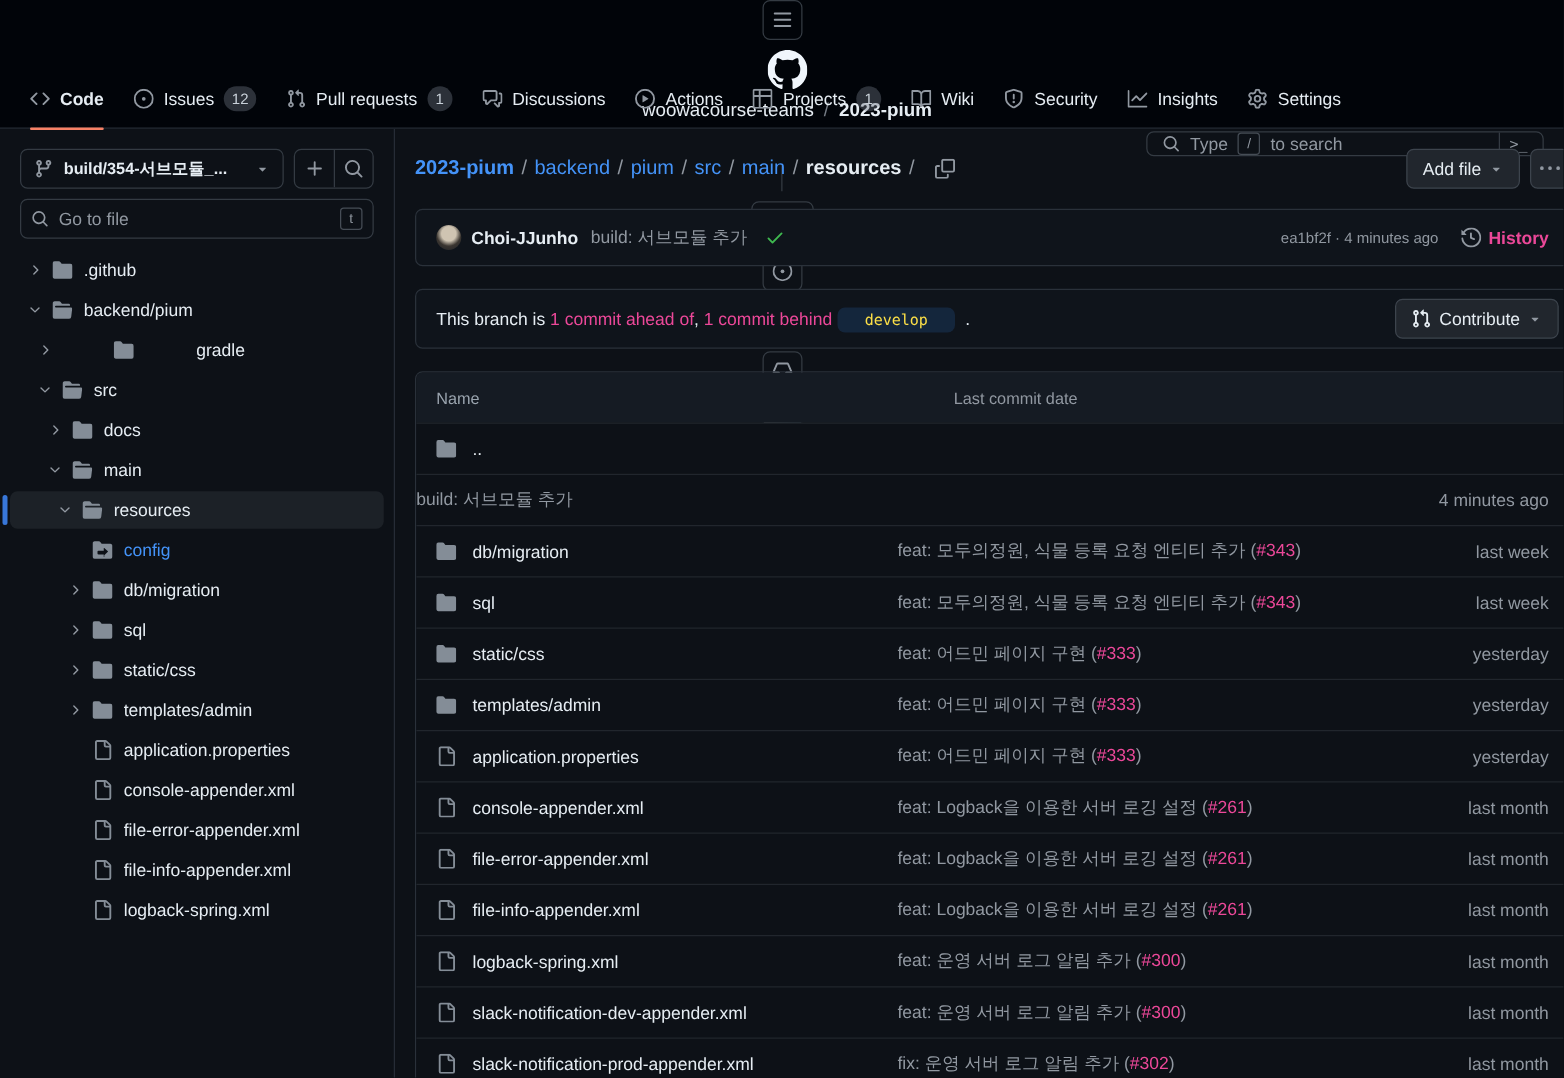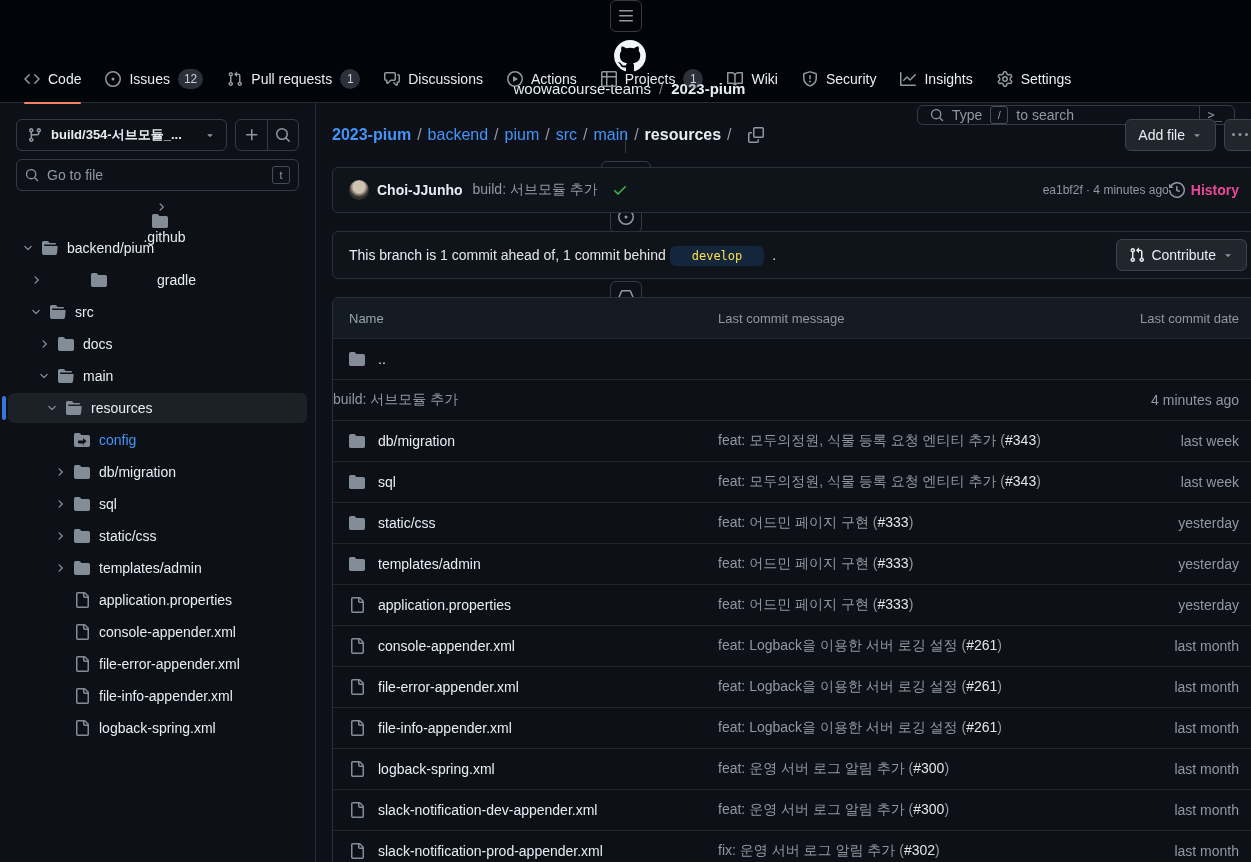--- a/index.html
+++ b/index.html
@@ -34,21 +34,21 @@
   .plusbtn { height:32px; padding:0 8px; display:flex; gap:4px; align-items:center; border:1px solid #343b43;
     border-radius:6px; background:transparent; color:#9198a1; flex:none; }
   .caret-sm .oct { width:12px; height:12px; }
   .avatar { width:32px; height:32px; border-radius:50%; flex:none; border:1px solid #30363d;
     background:linear-gradient(160deg,#c3b29e 10%,#9aa3a8 45%,#3e6379 80%); }
 
   
   .repnav { background:#010409; display:flex; align-items:center; padding:0 12px; border-bottom:1px solid #262c36; height:47px; }
   .tab { display:flex; align-items:center; gap:8px; padding:0 8px; margin:0 4px; height:47px; position:relative; color:#e6edf3; }
   .tab .ticon { color:#9198a1; display:flex; }
-  .tab.active .tlabel { font-weight:400; }
+  .tab.active .tlabel { font-weight:700; }
   .tab.active::after { content:""; position:absolute; left:8px; right:8px; bottom:-1px; height:2px; border-radius:3px; background:#f78166; }
   .counter { background:rgba(110,118,129,0.4); border-radius:2em; padding:0 6px; min-width:20px; height:20px;
     display:flex; align-items:center; justify-content:center; font-size:12px; font-weight:500; color:#c9d1d9; }
 
   
   .content { display:flex; height:805px; overflow:hidden; }
   .sidebar { width:316px; min-width:316px; border-right:1px solid #262c36; padding-top:16px; height:100%; overflow:hidden; }
   .sb-head { display:flex; align-items:center; gap:10px; padding:0 16px; height:32px; margin-bottom:16px; }
   .ghostbtn { width:32px; height:32px; border:none; border-radius:6px; background:#1c222b; color:#9198a1;
     display:flex; align-items:center; justify-content:center; flex:none; }
@@ -97,28 +97,28 @@
   .btn .caret { color:#9198a1; display:flex; }
   .iconbtn { width:32px; padding:0; justify-content:center; color:#9198a1; }
 
   .commit-bar { height:46px; border:1px solid #2a313a; border-radius:6px; background:#0f141b; display:flex;
     align-items:center; padding:0 16px; gap:8px; margin-bottom:18px; }
   .cavatar { width:20px; height:20px; border-radius:50%; flex:none;
     background:radial-gradient(circle at 50% 35%, #cfc4b2 0 35%, #3a3530 60%, #1d2026 100%); }
   .cauthor { font-weight:700; }
   .cmsg { color:#9198a1; margin-left:2px; }
   .ccheck { color:#3fb950; margin-left:6px; display:flex; }
-  .cright { margin-left:auto; display:flex; align-items:center; gap:0; }
+  .cright { margin-left:auto; display:flex; align-items:center; gap:18px; }
   .csha { color:#9198a1; font-size:12px; }
   .chist { display:flex; align-items:center; gap:6px; font-weight:700; color:#ec4899; background:none; border:none; }
   .chist .oct { color:#9198a1; }
 
   .notice { height:48px; border:1px solid #2a313a; border-radius:6px; background:#0f141b; display:flex;
     align-items:center; padding:0 8px 0 16px; margin-bottom:18px; }
-  .lnk { color:#e5e5e5; }
+  .lnk { color:#ec4899; }
   .branch-badge { font-family:"DejaVu Sans Mono", monospace; font-size:12px; color:#fde047;
     background:rgba(56,139,253,0.15); padding:3px 22px; border-radius:6px; margin:0 4px; }
 
   .filetable { border:1px solid #2a313a; border-radius:6px; overflow:hidden; }
   .thead { display:flex; align-items:center; height:40px; background:#151b23; color:#9aa4ae; font-size:13px; }
   .trow { display:flex; align-items:center; height:41px; border-top:1px solid #21262d; background:#0d1117; }
   .c-name { width:385px; flex:none; display:flex; align-items:center; gap:13px; padding-left:16px; min-width:0; white-space:nowrap; }
   .c-name .ficon { margin:0; }
   .fname { color:#e6edf3; }
   .fname.blue { color:#4493f8; }
@@ -420,21 +420,21 @@
     <div class="goto">
       <span>
           <svg class="oct" viewBox="0 0 16 16" aria-hidden="true">
             <use href="#i-search"></use>
           </svg>
         </span>
       <input placeholder="Go to file" style="">
       <span class="kbd">t</span>
     </div>
     <div class="tree">
-        <div class="tree-row" style="padding-left: 14px; flex-direction: column;">
+        <div class="tree-row" style="padding-left: 14px;">
 
       <span class="chev">
             <svg class="oct" viewBox="0 0 16 16" aria-hidden="true">
               <use href="#i-right"></use>
             </svg>
           </span>
       <span class="ficon">
             <svg class="oct" viewBox="0 0 16 16" aria-hidden="true">
               <use href="#i-folder"></use>
             </svg>
@@ -738,21 +738,20 @@
                   <use href="#i-caret"></use>
                 </svg>
               </span>
           </button>
         </div>
       </div>
 
       <div class="filetable">
         <div class="thead">
           <div class="c-name">Name</div>
-          <div class="c-msg">Last commit message</div>
           <div class="c-date">Last commit date</div>
         </div>
         <div>
             <div class="trow">
       <div class="c-name">
         <span class="ficon">
                   <svg class="oct" viewBox="0 0 16 16" aria-hidden="true">
                     <use href="#i-folder"></use>
                   </svg>
                 </span>

